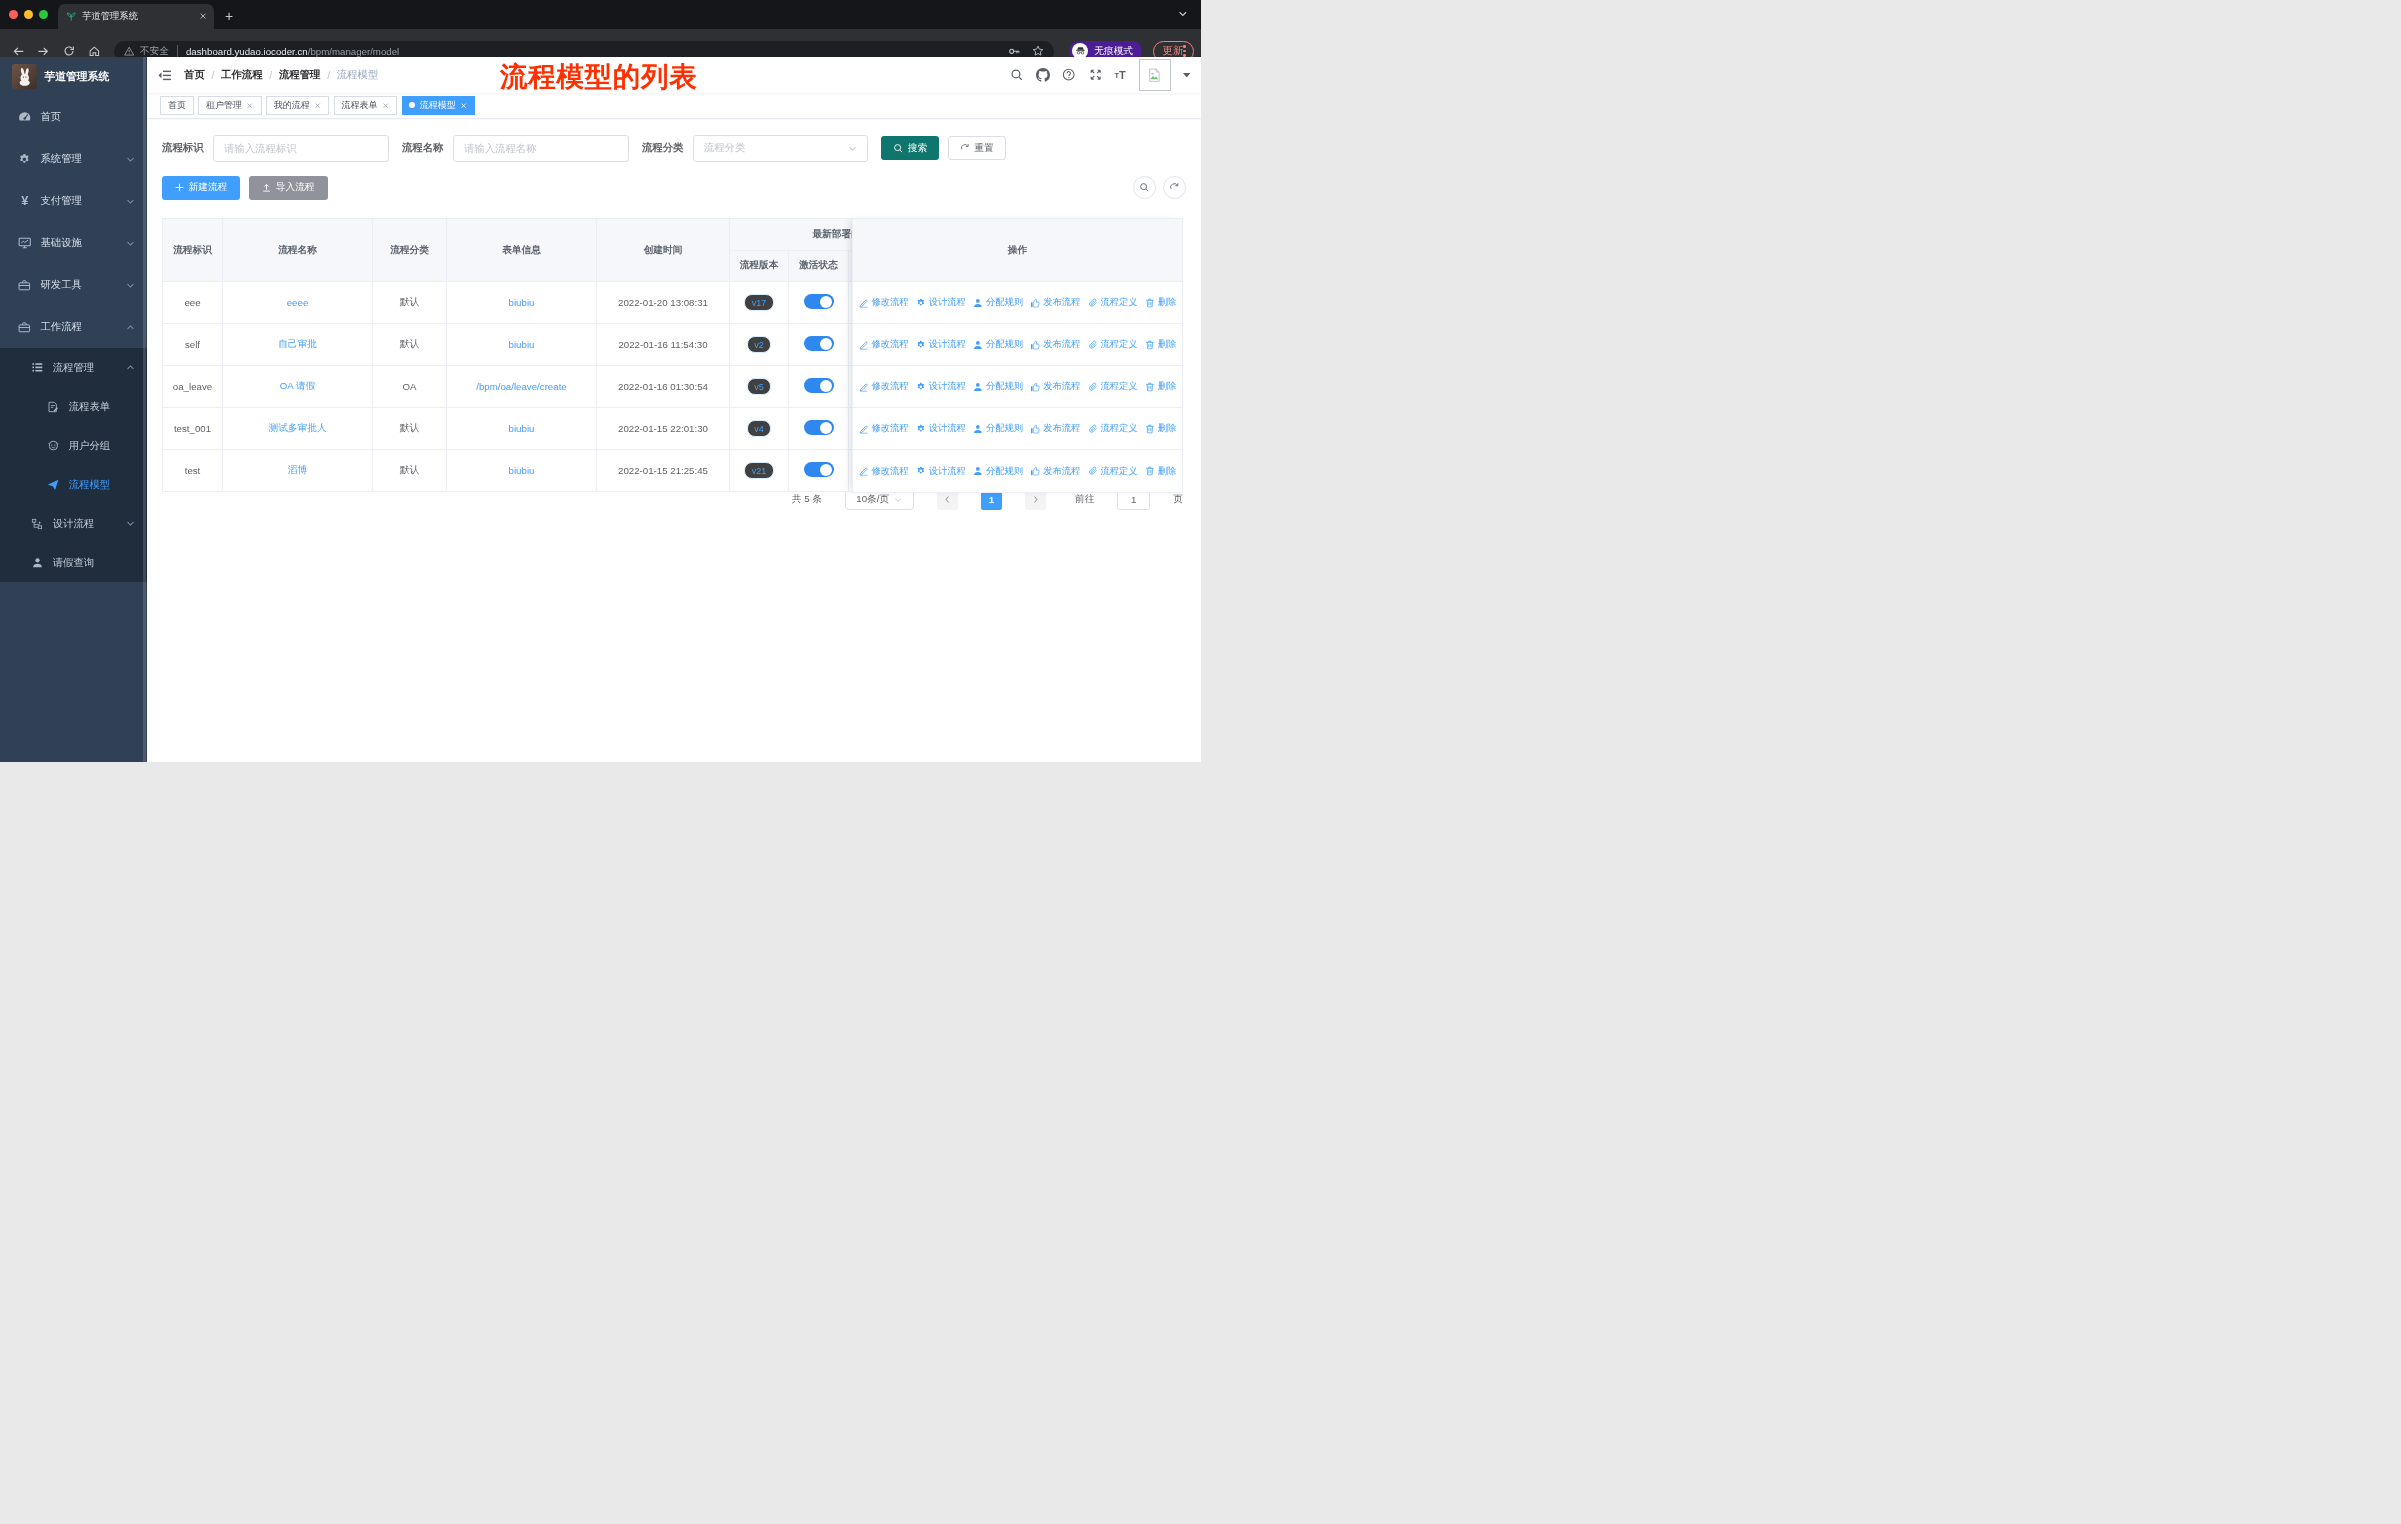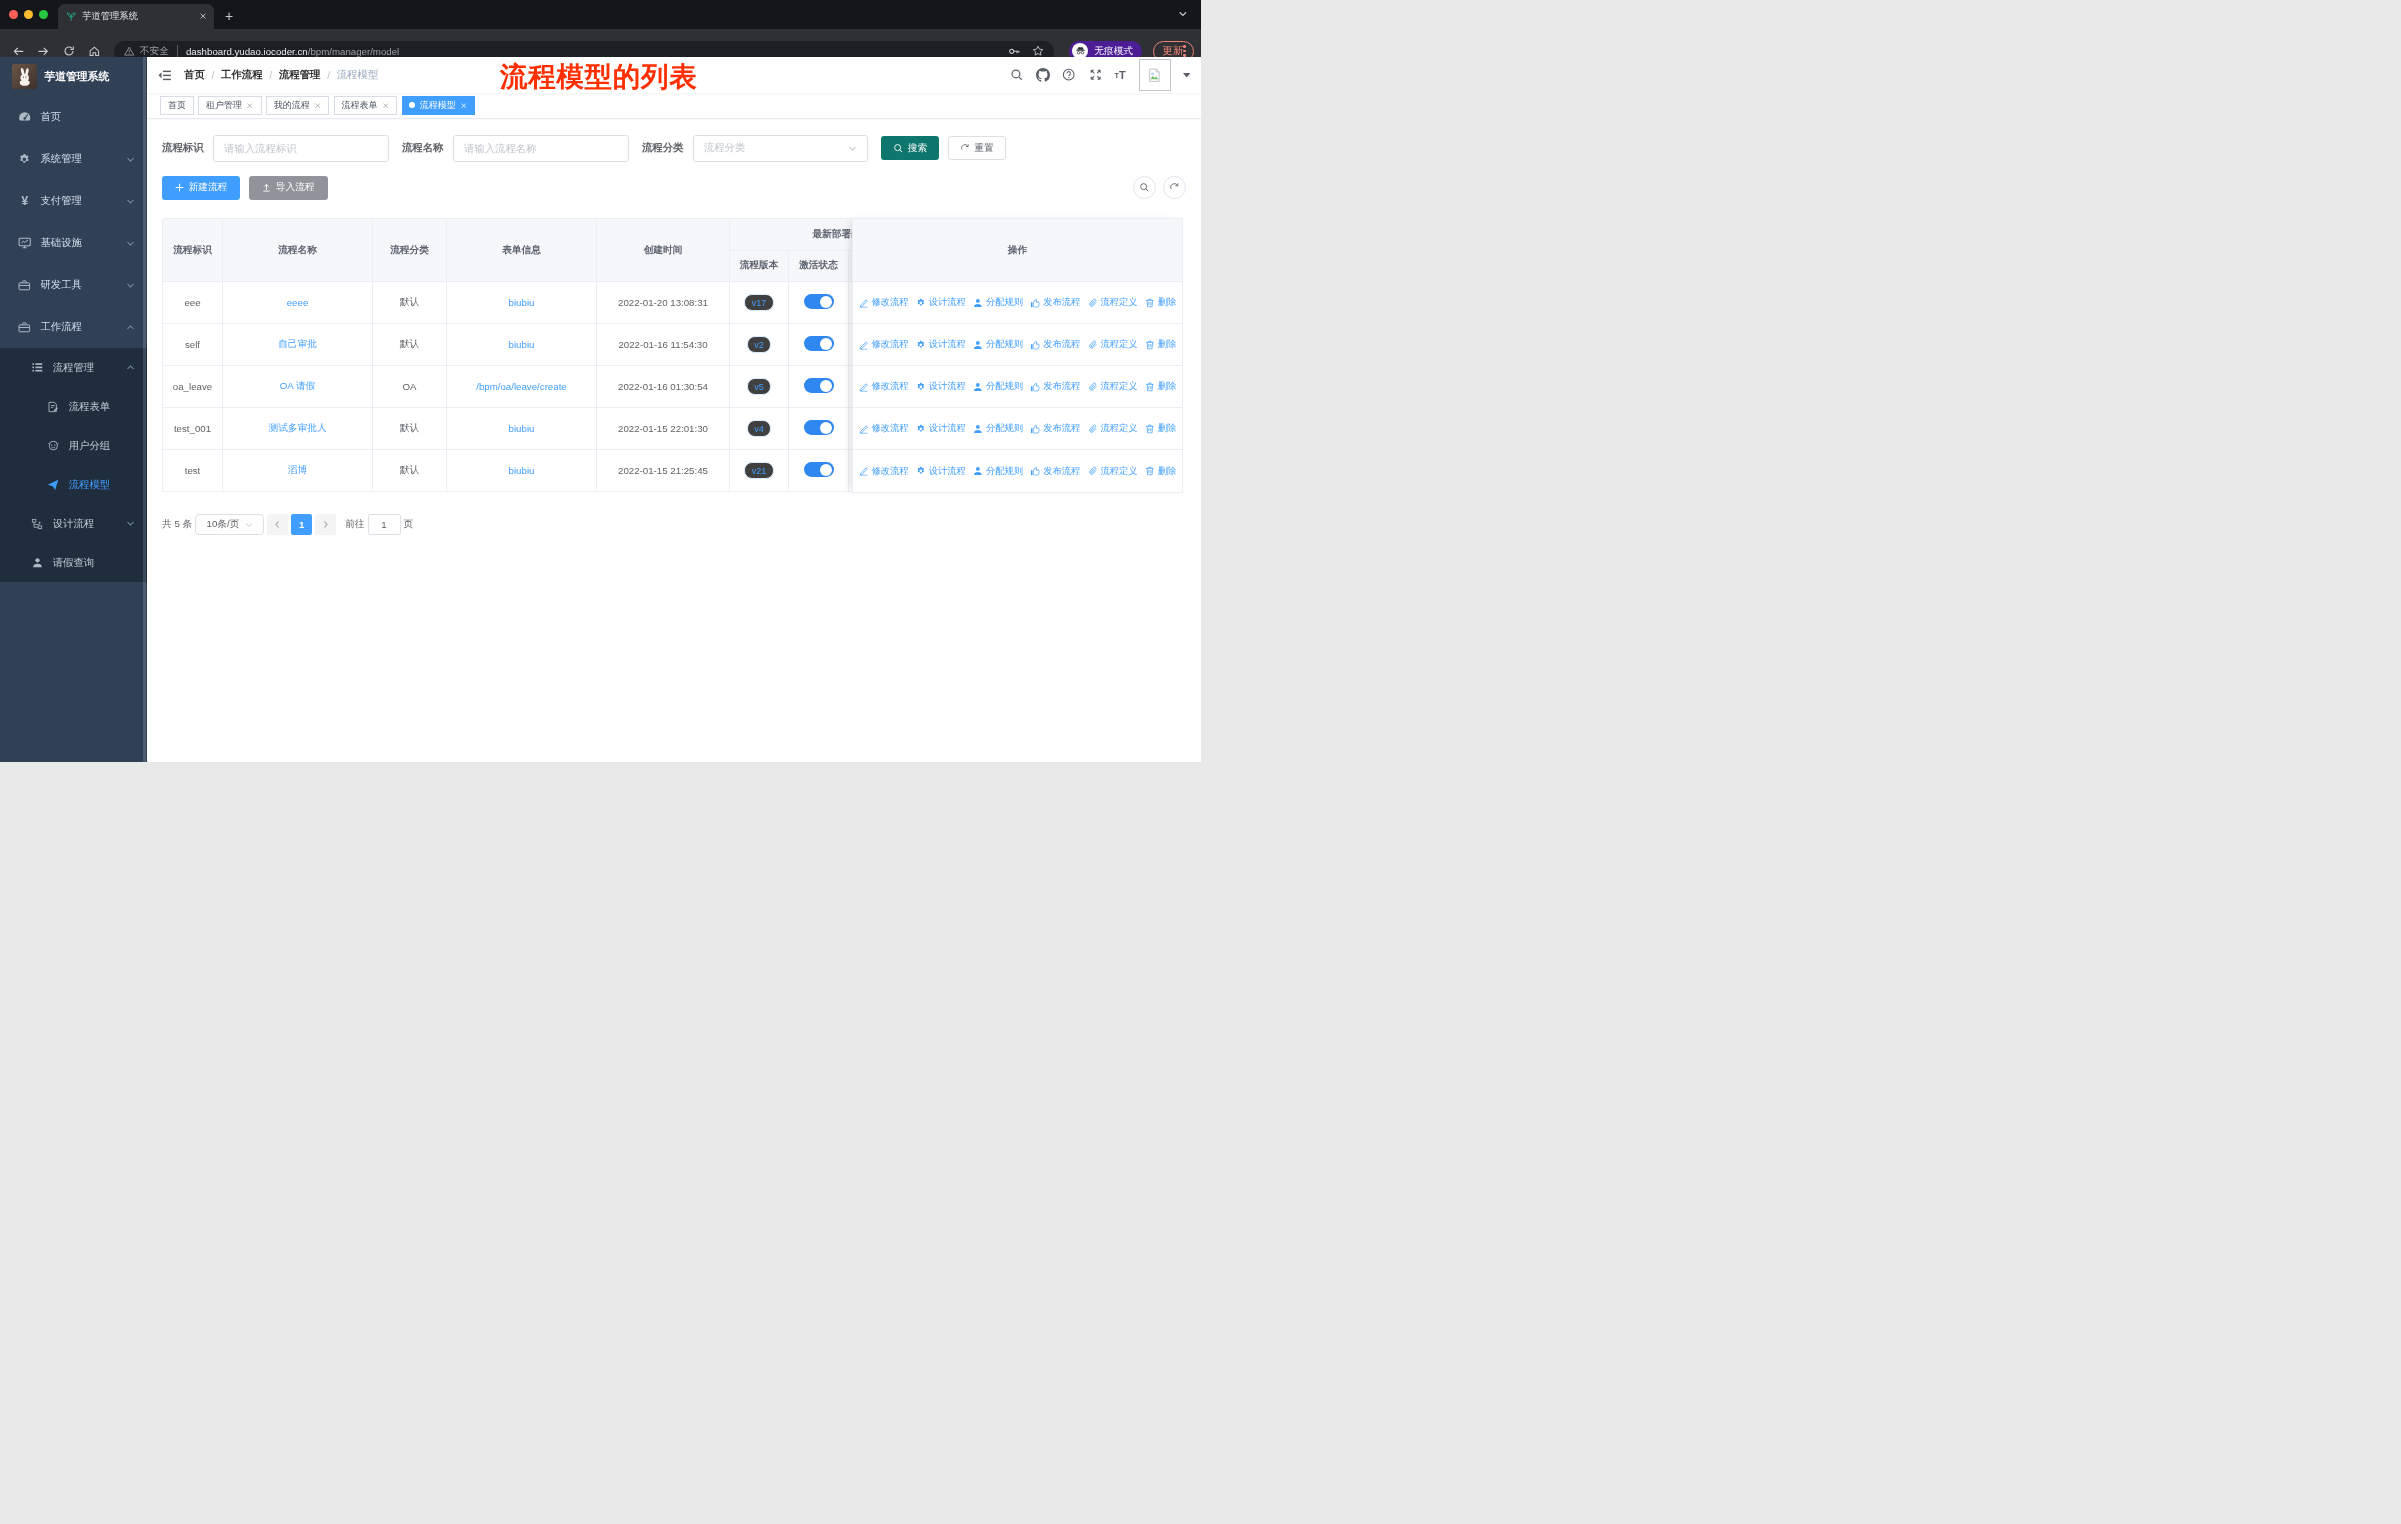--- a/index.html
+++ b/index.html
@@ -99,21 +99,21 @@
   .vtag{display:inline-block;padding:1.5px 6.7px;font-size:9px;line-height:12px;color:#409eff;background:#404040;border:0.7px solid #d9ecff;border-radius:8px;cursor:pointer;}
   .switch{display:inline-block;width:30px;height:15px;border-radius:7.4px;background:#2f87f0;position:relative;cursor:pointer;}
   .switch::after{content:"";position:absolute;right:1.5px;top:1.5px;width:12px;height:12px;border-radius:50%;background:#fff;}
   .fx{position:absolute;top:0;right:0;width:331px;background:#fff;border:0.7px solid #ebeef5;box-sizing:border-box;box-shadow:-5.2px 0 7.4px -3px rgba(0,0,0,.13);}
   .fx-h{height:62px;background:#f5f7fa;border-bottom:0.7px solid #ebeef5;display:flex;align-items:center;justify-content:center;font-weight:600;font-size:9.7px;color:#5e6470;}
   .fx-row{height:42px;box-sizing:border-box;border-bottom:0.7px solid #ebeef5;display:flex;align-items:center;justify-content:center;gap:7.4px;}
   .fx-row:last-child{border-bottom:none;}
   .act{color:#409eff;font-size:9.3px;display:inline-flex;align-items:center;gap:3px;text-decoration:none;white-space:nowrap;cursor:pointer;}
 
   
-  .pager{width:1021px;display:flex;align-items:center;gap:3px;margin-top:25px;font-size:9.7px;color:#606266;}
+  .pager{width:1021px;display:flex;align-items:center;justify-content:flex-end;gap:23px;font-size:9.7px;color:#606266;}
   .psel{width:69px;height:21px;box-sizing:border-box;border:0.7px solid #dcdfe6;border-radius:4px;display:flex;align-items:center;justify-content:center;gap:5.2px;color:#606266;cursor:pointer;}
   .psel .sc{color:#c0c4cc;}
   .pbtn{width:21px;height:21px;border-radius:2.2px;background:#f4f4f5;color:#a0a3a9;display:flex;align-items:center;justify-content:center;cursor:pointer;}
   .pcur{width:21px;height:21px;border-radius:2.2px;background:#409eff;color:#fff;display:flex;align-items:center;justify-content:center;font-weight:bold;cursor:pointer;}
   .goto-in{width:33px;height:21px;box-sizing:border-box;border:0.7px solid #dcdfe6;border-radius:2.2px;text-align:center;font-size:9.7px;color:#606266;outline:none;font-family:inherit;}
 </style>
 </head>
 <body>
 
 <svg width="0" height="0" style="position:absolute">

